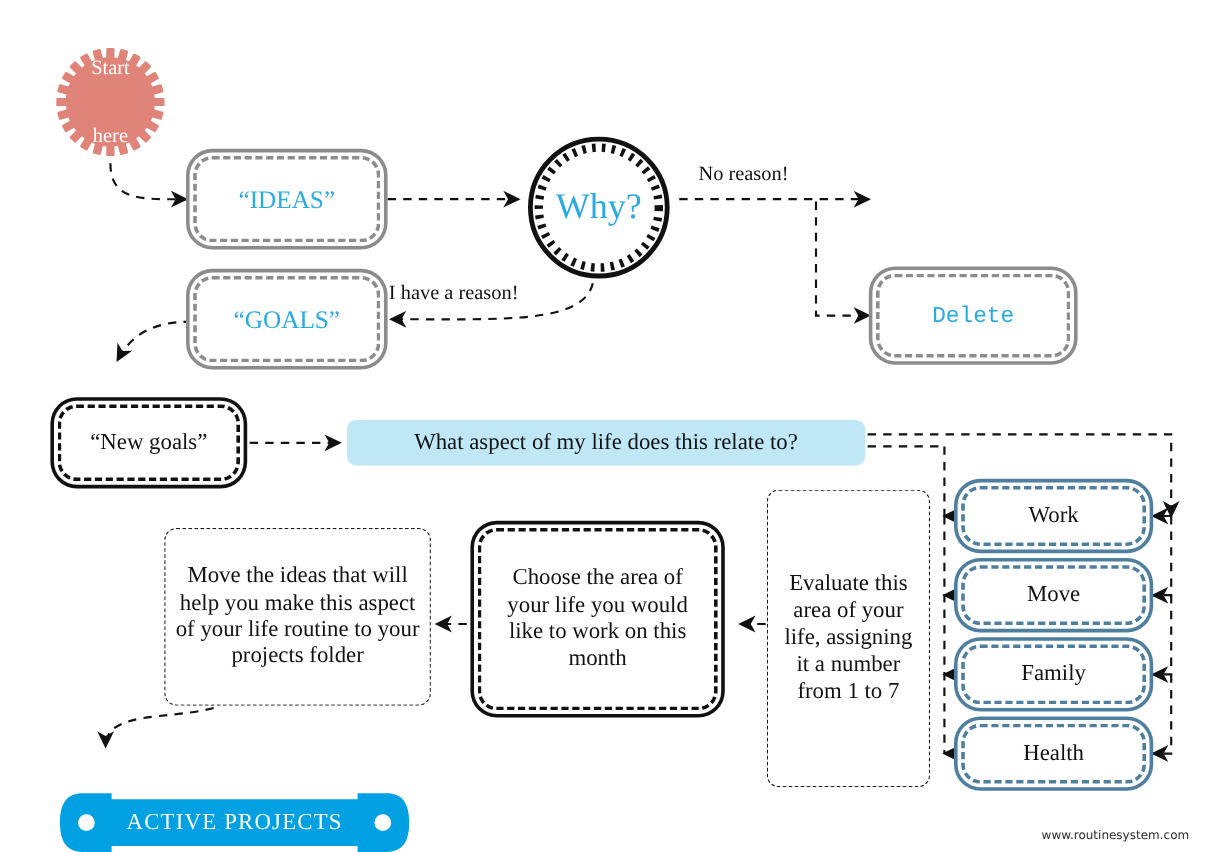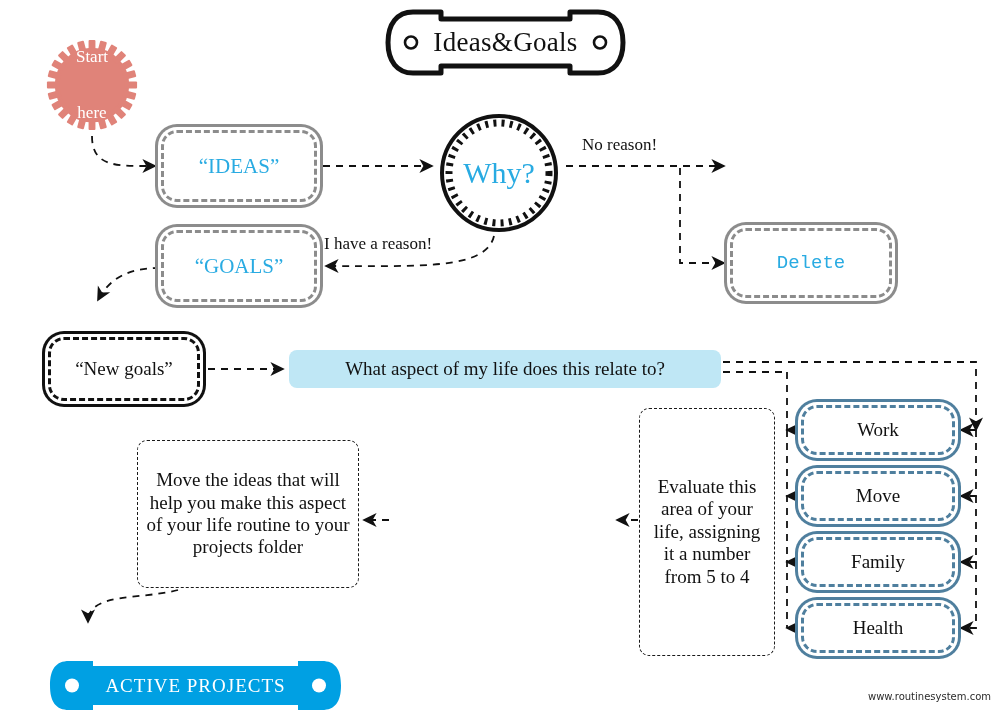--- a/index.html
+++ b/index.html
@@ -150,31 +150,20 @@
       <path d="M178,590 C140,600 88,592 88,622"></path>
     </g>
 
     <g fill="none" stroke="#111111" stroke-width="1.8" stroke-dasharray="7,6">
       <path d="M787,430 L787,628"></path>
       <path d="M787,372 L787,430"></path>
       <path d="M723,372 L787,372"></path>
     </g>
   </svg>
 
-  <div id="title-plaque">
-    <svg width="245" height="69" viewBox="0 0 245 69">
-      <path d="M30,4 L58,4 L58,11 L187,11 L187,4 L215,4
-               C231,4 240,16 240,34.5 C240,53 231,65 215,65
-               L187,65 L187,58 L58,58 L58,65 L30,65
-               C14,65 5,53 5,34.5 C5,16 14,4 30,4 Z" fill="#ffffff" stroke="#111111" stroke-width="5" stroke-linejoin="round"></path>
-      <circle cx="28" cy="34.5" r="6" fill="#ffffff" stroke="#111111" stroke-width="2.6"></circle>
-      <circle cx="217" cy="34.5" r="6" fill="#ffffff" stroke="#111111" stroke-width="2.6"></circle>
-    </svg>
-    <div class="plaque-label">Ideas&amp;Goals</div>
-  </div>
 
   <div id="start-gear">
     <svg width="98" height="98" viewBox="0 0 100 100">
       <g fill="#e08379">
         <circle cx="50" cy="50" r="38"></circle>
         <g>
           <rect x="46.5" y="4" width="7" height="13" rx="1"></rect>
           <rect x="46.5" y="4" width="7" height="13" rx="1" transform="rotate(15 50 50)"></rect>
           <rect x="46.5" y="4" width="7" height="13" rx="1" transform="rotate(30 50 50)"></rect>
           <rect x="46.5" y="4" width="7" height="13" rx="1" transform="rotate(45 50 50)"></rect>
@@ -243,23 +232,26 @@
     <span>Move</span>
   </div>
   <div class="node dbl-steel black-txt" style="left:801px;top:537px;width:154px;height:50px;font-size:19px;">
     <span>Family</span>
   </div>
   <div class="node dbl-steel black-txt" style="left:801px;top:603px;width:154px;height:50px;font-size:19px;">
     <span>Health</span>
   </div>
 
   <div class="node sgl-black black-txt" style="left:639px;top:408px;width:136px;height:248px;font-size:19px;padding:0 8px;">
-    <span>Evaluate this area of your life, assigning it a number from 5 to 4</span>
-  </div>
-
+    <span>Evaluate this area of your life, assigning it a number from 1 to 7</span>
+  </div>
+
+  <div class="node dbl-black black-txt" style="left:398px;top:440px;width:200px;height:152px;font-size:19px;padding:0 10px;">
+    <span>Choose the area of your life you would like to work on this month</span>
+  </div>
 
   <div class="node sgl-black black-txt" style="left:137px;top:440px;width:222px;height:148px;font-size:19px;padding:0 8px;">
     <span>Move the ideas that will help you make this aspect of your life routine to your projects folder</span>
   </div>
 
   <div id="active-projects">
     <svg width="297" height="53" viewBox="0 0 297 53">
       <path d="M22,2 L46,2 L46,7 L251,7 L251,2 L275,2
                C288,2 294,10 294,26.5 C294,43 288,51 275,51
                L251,51 L251,46 L46,46 L46,51 L22,51

